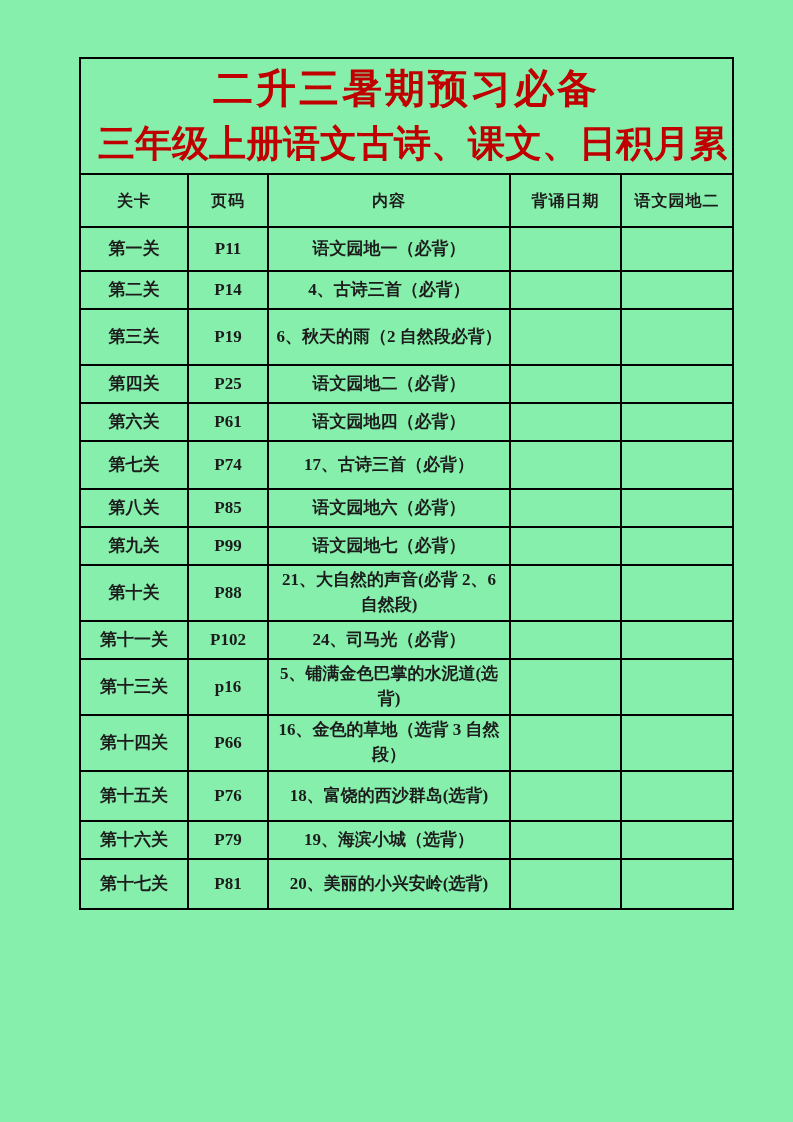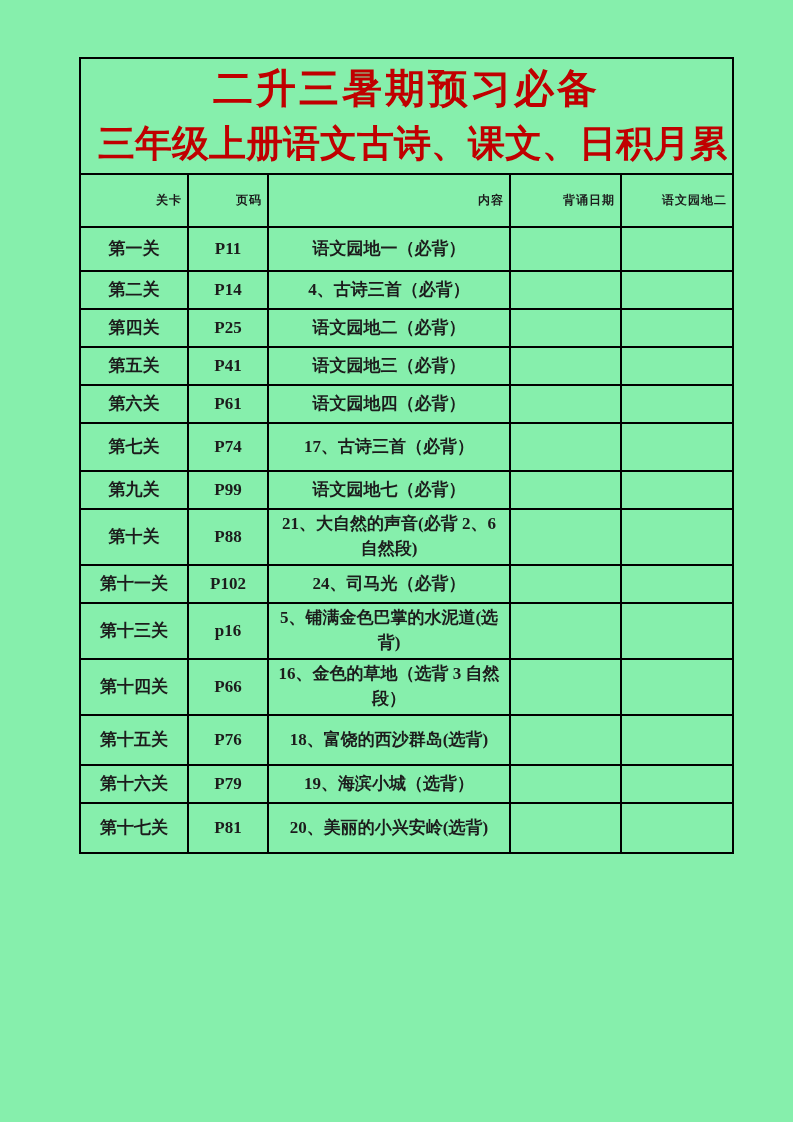--- a/index.html
+++ b/index.html
@@ -27,21 +27,21 @@
   td.title-cell{padding:8px 4px 6px 4px;height:109px;}
   .t1{
     font-size:40px;line-height:56px;font-weight:bold;
     color:#c00000;letter-spacing:3px;text-align:center;
   }
   .t2{
     font-size:37px;line-height:54px;font-weight:bold;
     color:#c00000;letter-spacing:0px;text-align:right;white-space:nowrap;
   }
   tr.head-row{height:53px;}
-  tr.head-row th{font-size:12px;letter-spacing:1px;text-align:right;}
+  tr.head-row th{font-size:16px;letter-spacing:1px;}
   tr.row{height:38px;}
   tr.row.h44{height:44px;}
   tr.row.h48{height:48px;}
   tr.row.h50{height:50px;}
   tr.row.h56{height:56px;}
   td.c-content{padding:2px 10px;}
 </style>
 </head>
 <body>
 
@@ -78,45 +78,52 @@
       <td></td>
       <td></td>
     </tr>
     <tr class="row">
       <td>第二关</td>
       <td>P14</td>
       <td class="c-content">4、古诗三首（必背）</td>
       <td></td>
       <td></td>
     </tr>
+    <tr class="row h56">
+      <td>第三关</td>
+      <td>P19</td>
+      <td class="c-content">6、秋天的雨（2 自然段必背）</td>
+      <td></td>
+      <td></td>
+    </tr>
     <tr class="row">
       <td>第四关</td>
       <td>P25</td>
       <td class="c-content">语文园地二（必背）</td>
-      <td></td>
-      <td></td>
-    </tr>
-    <tr class="row">
-      <td>第五关</td>
-      <td>P41</td>
-      <td class="c-content">语文园地三（必背）</td>
       <td></td>
       <td></td>
     </tr>
     <tr class="row">
       <td>第六关</td>
       <td>P61</td>
       <td class="c-content">语文园地四（必背）</td>
       <td></td>
       <td></td>
     </tr>
     <tr class="row h48">
       <td>第七关</td>
       <td>P74</td>
       <td class="c-content">17、古诗三首（必背）</td>
+      <td></td>
+      <td></td>
+    </tr>
+    <tr class="row">
+      <td>第八关</td>
+      <td>P85</td>
+      <td class="c-content">语文园地六（必背）</td>
       <td></td>
       <td></td>
     </tr>
     <tr class="row">
       <td>第九关</td>
       <td>P99</td>
       <td class="c-content">语文园地七（必背）</td>
       <td></td>
       <td></td>
     </tr>

